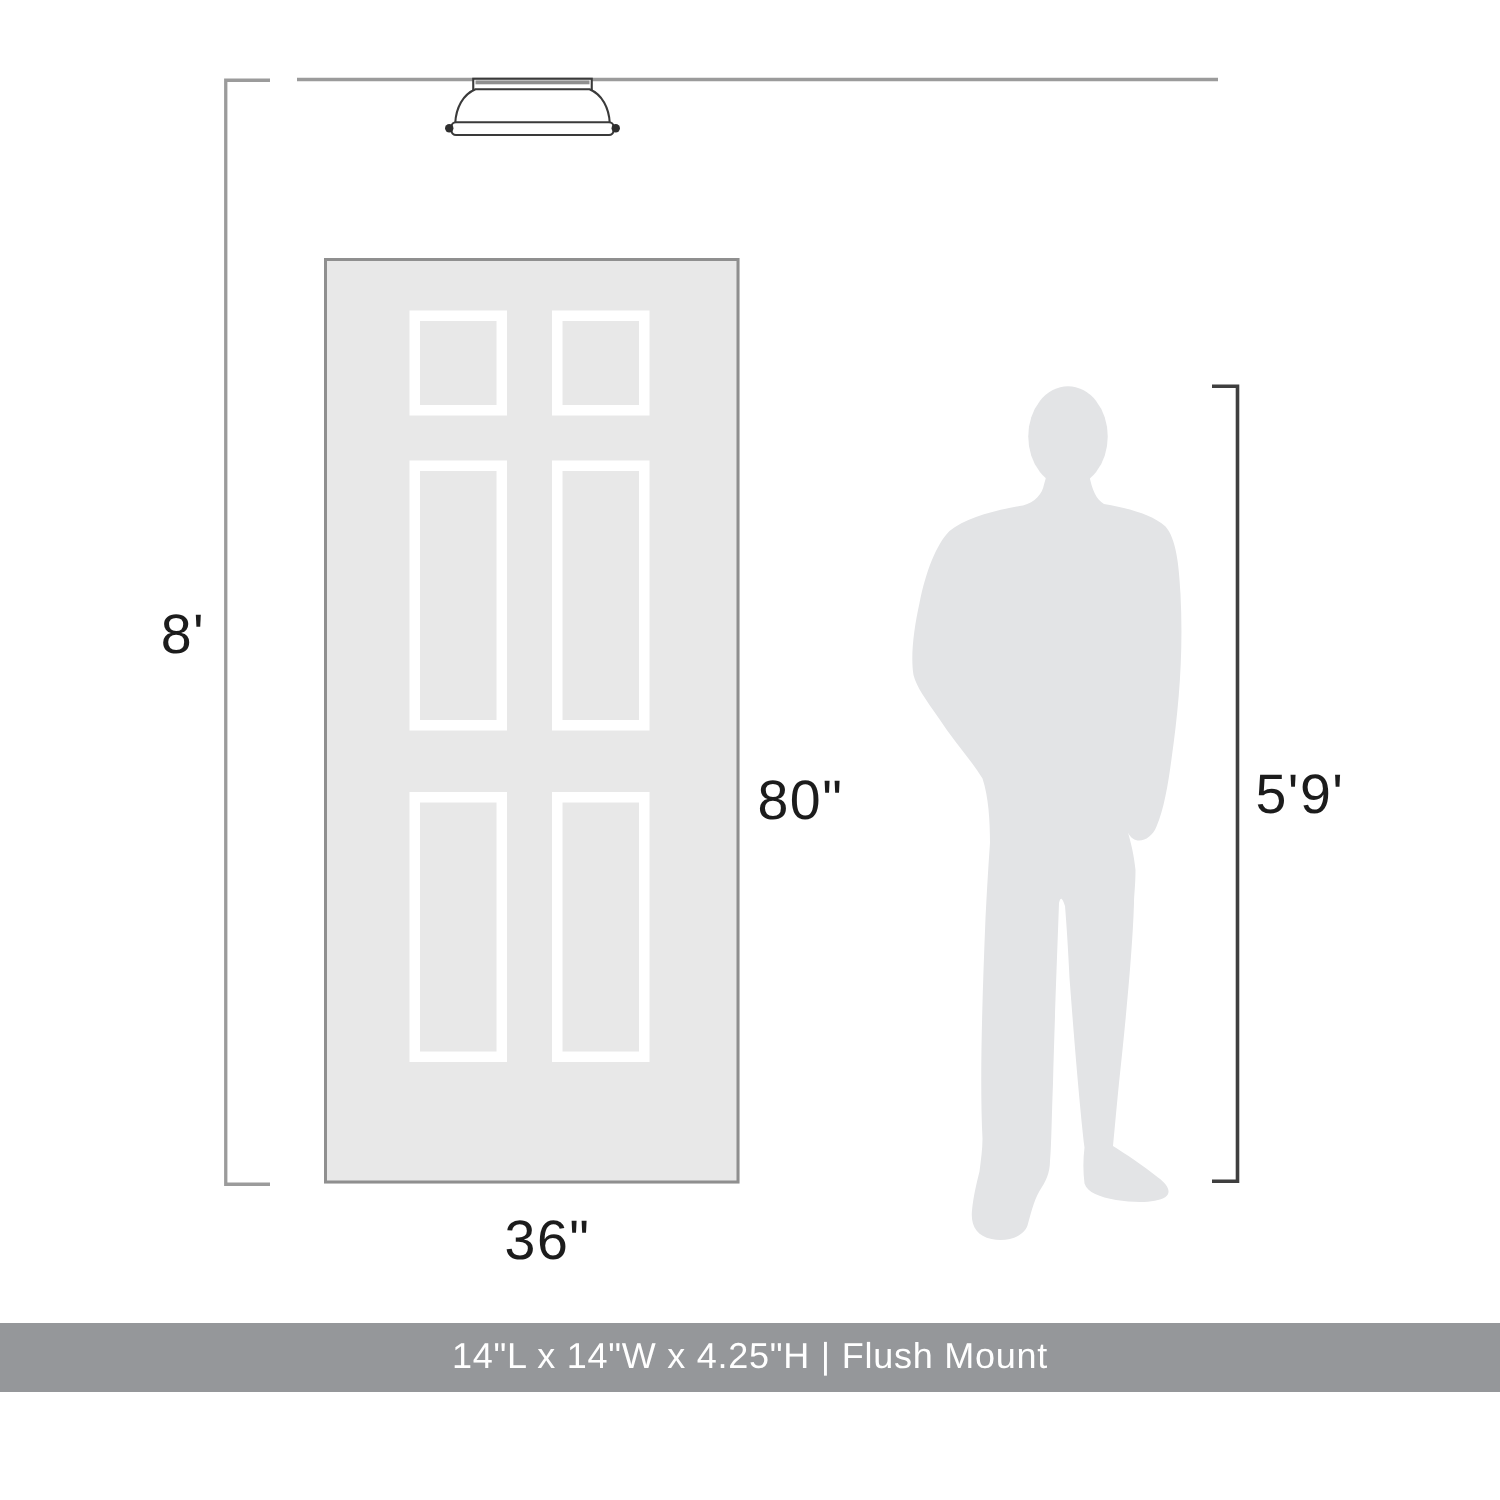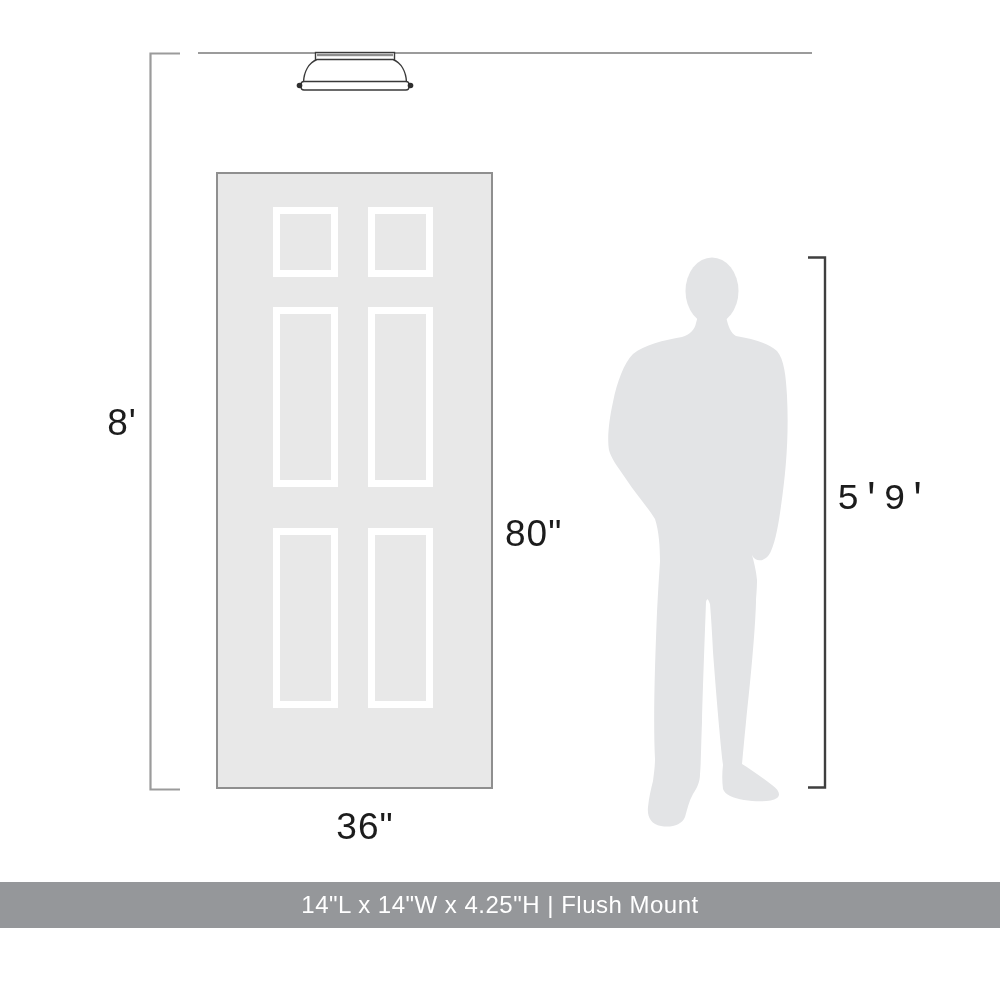--- a/index.html
+++ b/index.html
@@ -42,21 +42,21 @@
     position:absolute;
     color:var(--label-text);
     font-size:37px;
     line-height:42px;
     letter-spacing:1px;
     white-space:nowrap;
   }
   .lbl-ceiling{left:98px;top:402px;width:48px;text-align:center;}
   .lbl-door-h{left:505px;top:513px;}
   .lbl-door-w{left:325px;top:806px;width:80px;text-align:center;}
-  .lbl-person{left:837px;top:478px;font-family:Liberation Mono, monospace;}
+  .lbl-person{left:837px;top:509px;}
   .footer{
     position:absolute;left:0;top:882px;width:1000px;height:46px;
     background:var(--footer-bg);
     color:var(--footer-text);
     font-size:24px;line-height:46px;letter-spacing:0.5px;
     text-align:center;
   }
   .ln-light{stroke:var(--line-light);stroke-width:2.2;fill:none;}
   .ln-dark{stroke:var(--line-dark);stroke-width:2.4;fill:none;}
   .fixture-part{fill:#ffffff;stroke:var(--fixture-stroke);stroke-width:1.4;}

